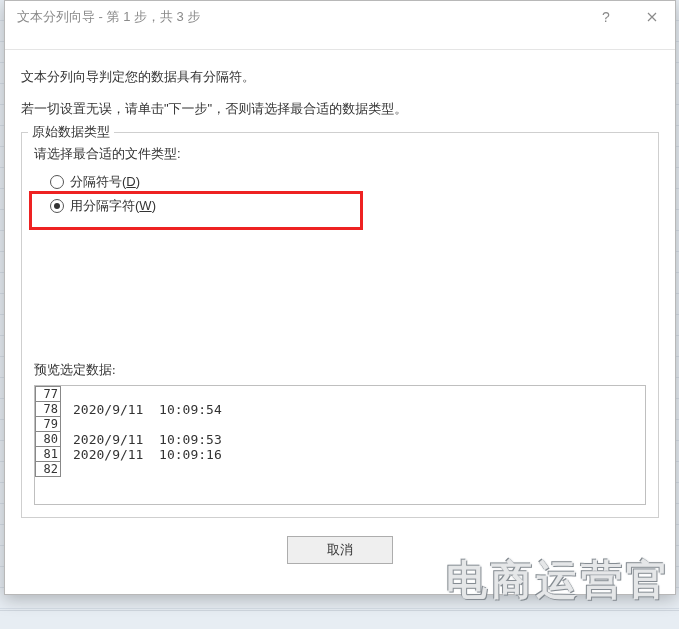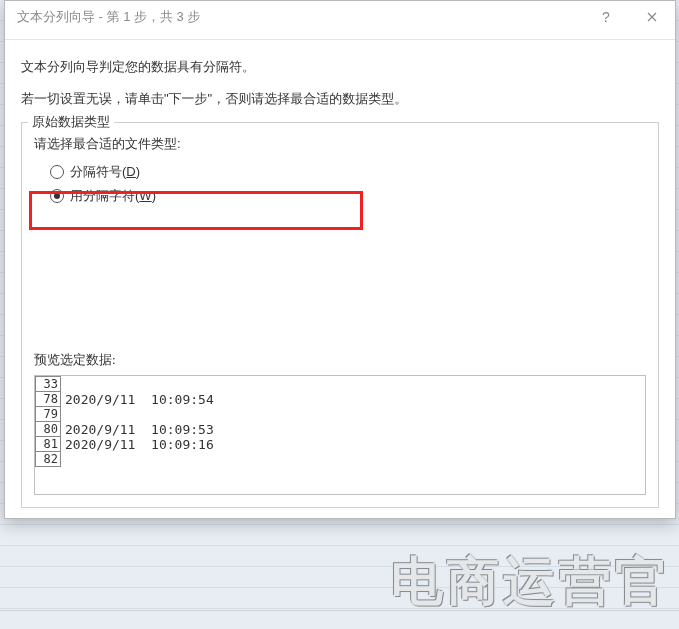--- a/index.html
+++ b/index.html
@@ -1,42 +1,42 @@
 <!DOCTYPE html>
 <html><head>
 <meta charset="utf-8">
 <style>
   html,body{margin:0;padding:0;font-family:"Microsoft YaHei","SimSun",sans-serif;font-size:13px;color:#333;background:#cdd6e0;}
   .bg-stripes{position:absolute;inset:0;}
   .bg-stripes div{background:#e7edf3;border-bottom:1px solid #d5dde6;height:20px;}
   .window{position:absolute;left:4px;top:0;width:670px;background:#fff;border:1px solid #b8b8b8;box-shadow:0 4px 16px rgba(0,0,0,.25);}
-  .titlebar{height:32px;background:#fff;display:flex;align-items:center;padding:0 0 6px 12px;color:#8a8a8a;font-size:13px;border-bottom:1px solid #e5e5e5;}
+  .titlebar{height:32px;background:#fff;display:flex;align-items:center;padding:0 0 16px 12px;color:#8a8a8a;font-size:13px;border-bottom:1px solid #e5e5e5;}
   .titlebar .titletext{flex:1;}
   .titlebar .tbtn{width:46px;height:32px;display:flex;align-items:center;justify-content:center;color:#8a8a8a;font-size:14px;}
   .content{padding:14px 16px 10px 16px;}
   .introline{margin:4px 0 14px 0;}
   .fieldset{border:1px solid #cfcfcf;padding:8px 12px 12px 12px;position:relative;margin-top:12px;}
   .legend{position:absolute;top:-10px;left:6px;background:#fff;padding:0 4px;font-size:13px;text-align:right;}
   .prompt{margin:4px 0 10px 0;}
   .radio-row{display:flex;align-items:center;margin:4px 0 6px 16px;position:relative;}
   .radio-row .radio-circle{width:12px;height:12px;border:1px solid #555;border-radius:50%;margin-right:6px;display:flex;align-items:center;justify-content:center;flex:0 0 auto;}
   .radio-row.selected .radio-circle::after{content:"";width:6px;height:6px;background:#333;border-radius:50%;}
   .radio-row .radio-label{width:96px;display:inline-block;}
   .radio-row .radio-label u{text-decoration:underline;}
   .radio-row .radio-desc{color:#333;}
   .highlight-box{position:absolute;border:3px solid #e22;left:24px;top:190px;width:328px;height:33px;pointer-events:none;}
   .spacer{height:130px;}
   .preview-label{margin:10px 0 6px 0;font-family:Liberation Serif, serif;}
   .preview-scroll{border:1px solid #bfbfbf;height:118px;overflow:scroll;font-family:"SimSun",monospace;font-size:13px;background:#fff;}
   .preview-scroll table{border-collapse:collapse;}
   .preview-scroll td.linenum{border:1px solid #888;padding:0 2px;text-align:right;font-size:12px;min-width:20px;}
-  .preview-scroll td.linedata{padding:0 4px;white-space:pre;}
+  .preview-scroll td.linedata{padding:0 12px;white-space:pre;}
   .action-row{display:flex;justify-content:center;align-items:center;gap:18px;padding:18px 0 20px 0;}
   .btn{height:26px;min-width:76px;padding:0 14px;background:#efefef;border:1px solid #adadad;display:flex;align-items:center;justify-content:center;font-size:13px;cursor:pointer;}
-  .watermark{position:absolute;right:8px;bottom:12px;font-family:"KaiTi","STKaiti",serif;font-size:52px;font-weight:700;color:rgba(255,255,255,.75);text-shadow:0 0 2px #9aa0a6,1px 1px 0 #7f868c,-1px -1px 0 #7f868c;letter-spacing:4px;pointer-events:none;}
+  .watermark{position:absolute;right:8px;bottom:21px;font-family:"KaiTi","STKaiti",serif;font-size:41px;font-weight:700;color:rgba(255,255,255,.75);text-shadow:0 0 2px #9aa0a6,1px 1px 0 #7f868c,-1px -1px 0 #7f868c;letter-spacing:4px;pointer-events:none;}
   .footer-strip{position:absolute;left:0;right:0;bottom:0;height:18px;background:#e7edf3;border-top:1px solid #cfd6de;}
 </style>
 </head>
 <body>
 
 <div class="bg-stripes" aria-hidden="true">
   <div></div>
     <div></div>
     <div></div>
     <div></div>
@@ -103,21 +103,21 @@
         </span>
       </div>
 
       <div class="spacer"></div>
 
       <div class="preview-label">预览选定数据:</div>
       <div class="preview-scroll">
         <table>
           <tbody id="preview-body">
               <tr>
-                <td class="linenum">33</td>
+                <td class="linenum">77</td>
                 <td class="linedata"></td>
               </tr>
               <tr>
                 <td class="linenum">78</td>
                 <td class="linedata">2020/9/11  10:09:54</td>
               </tr>
               <tr>
                 <td class="linenum">79</td>
                 <td class="linedata"></td>
               </tr>
@@ -131,18 +131,22 @@
               </tr>
               <tr>
                 <td class="linenum">82</td>
                 <td class="linedata"></td>
               </tr>
             </tbody>
         </table>
       </div>
     </div>
 
+    <div class="action-row">
+      <div class="btn">取消</div>
+
+    </div>
   </div>
 
   <div class="highlight-box"></div>
 </div>
 
 <div class="watermark">电商运营官</div>
 
 </body></html>

